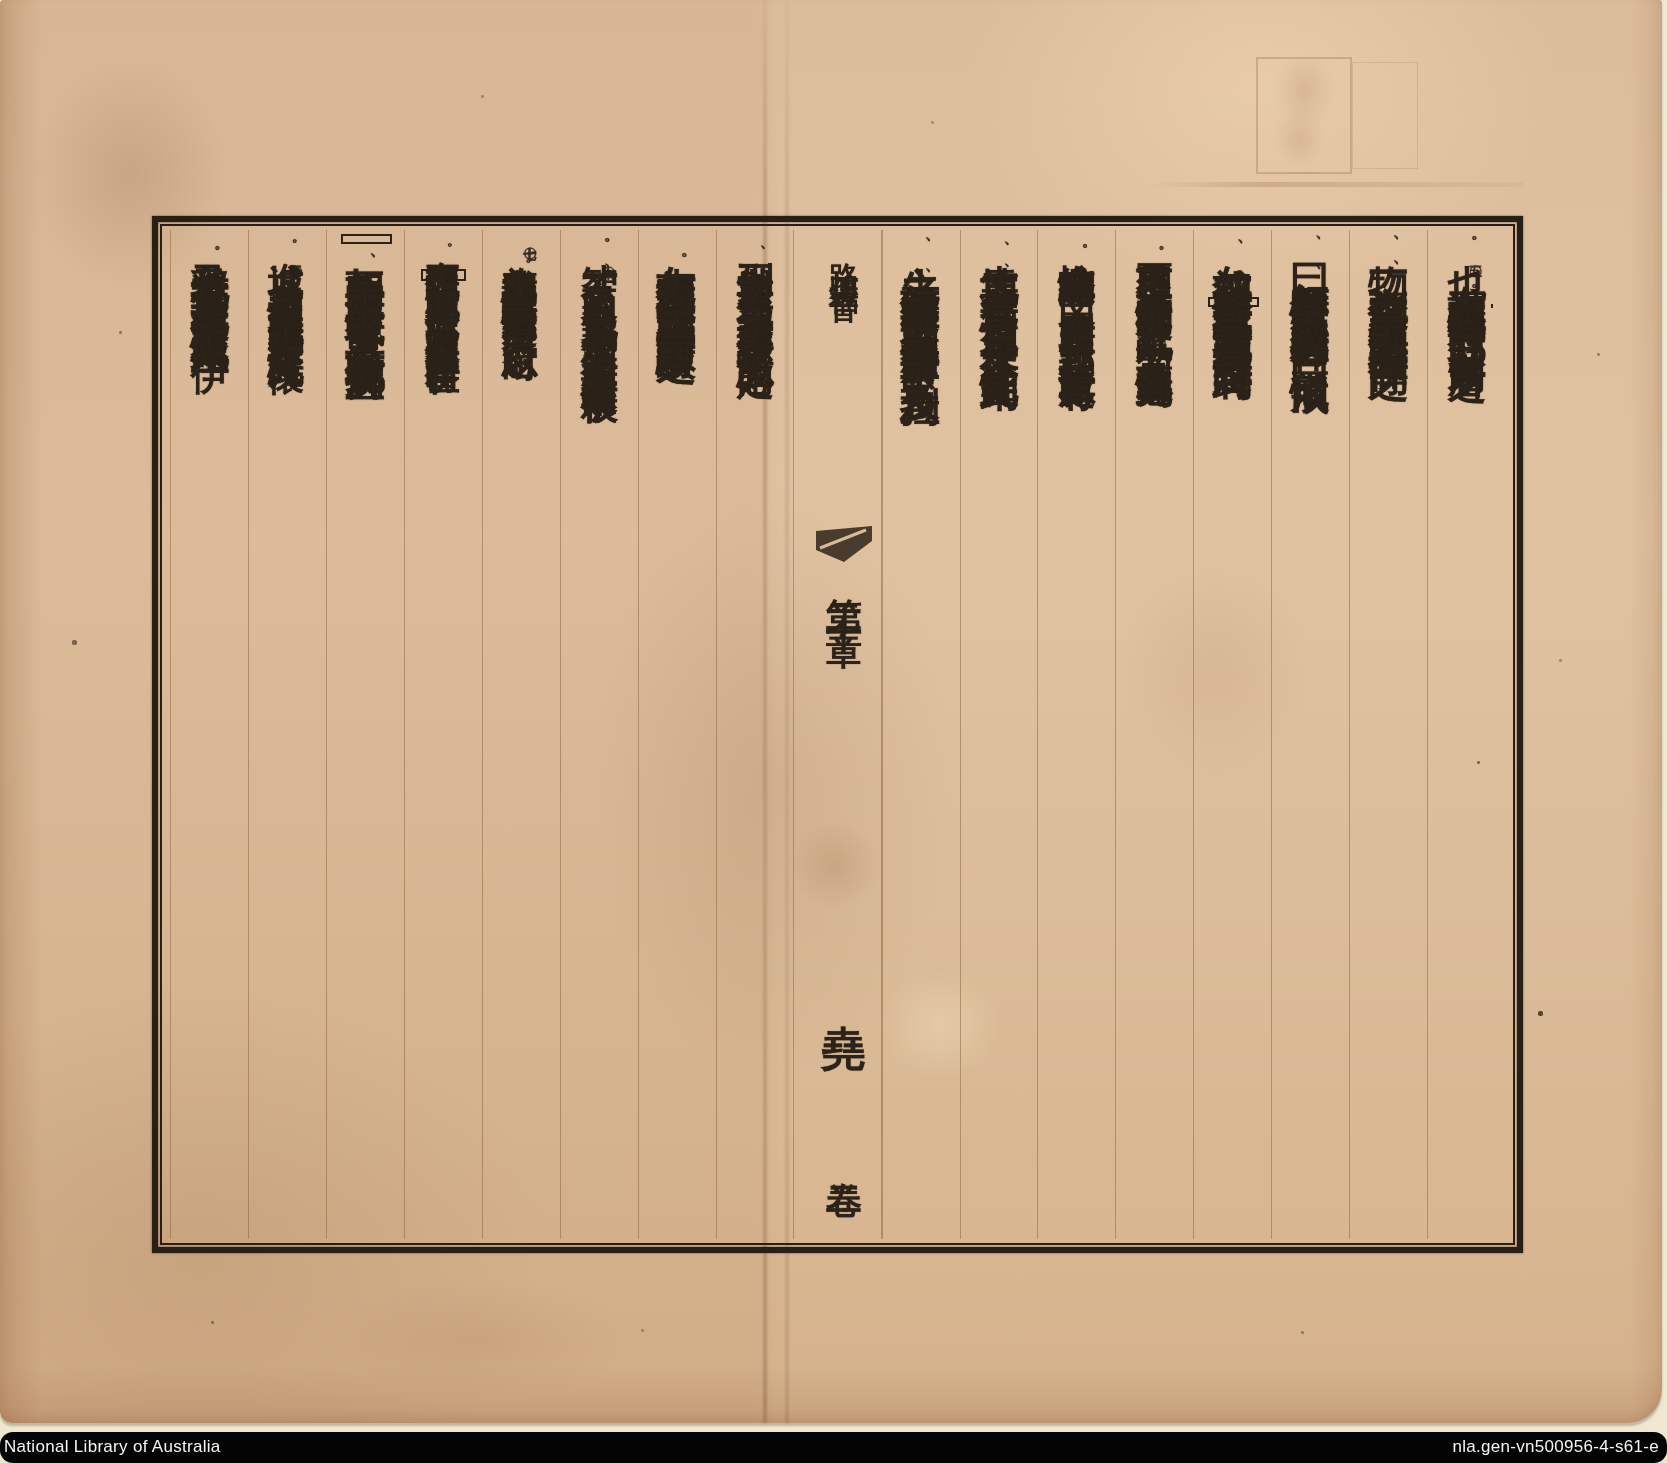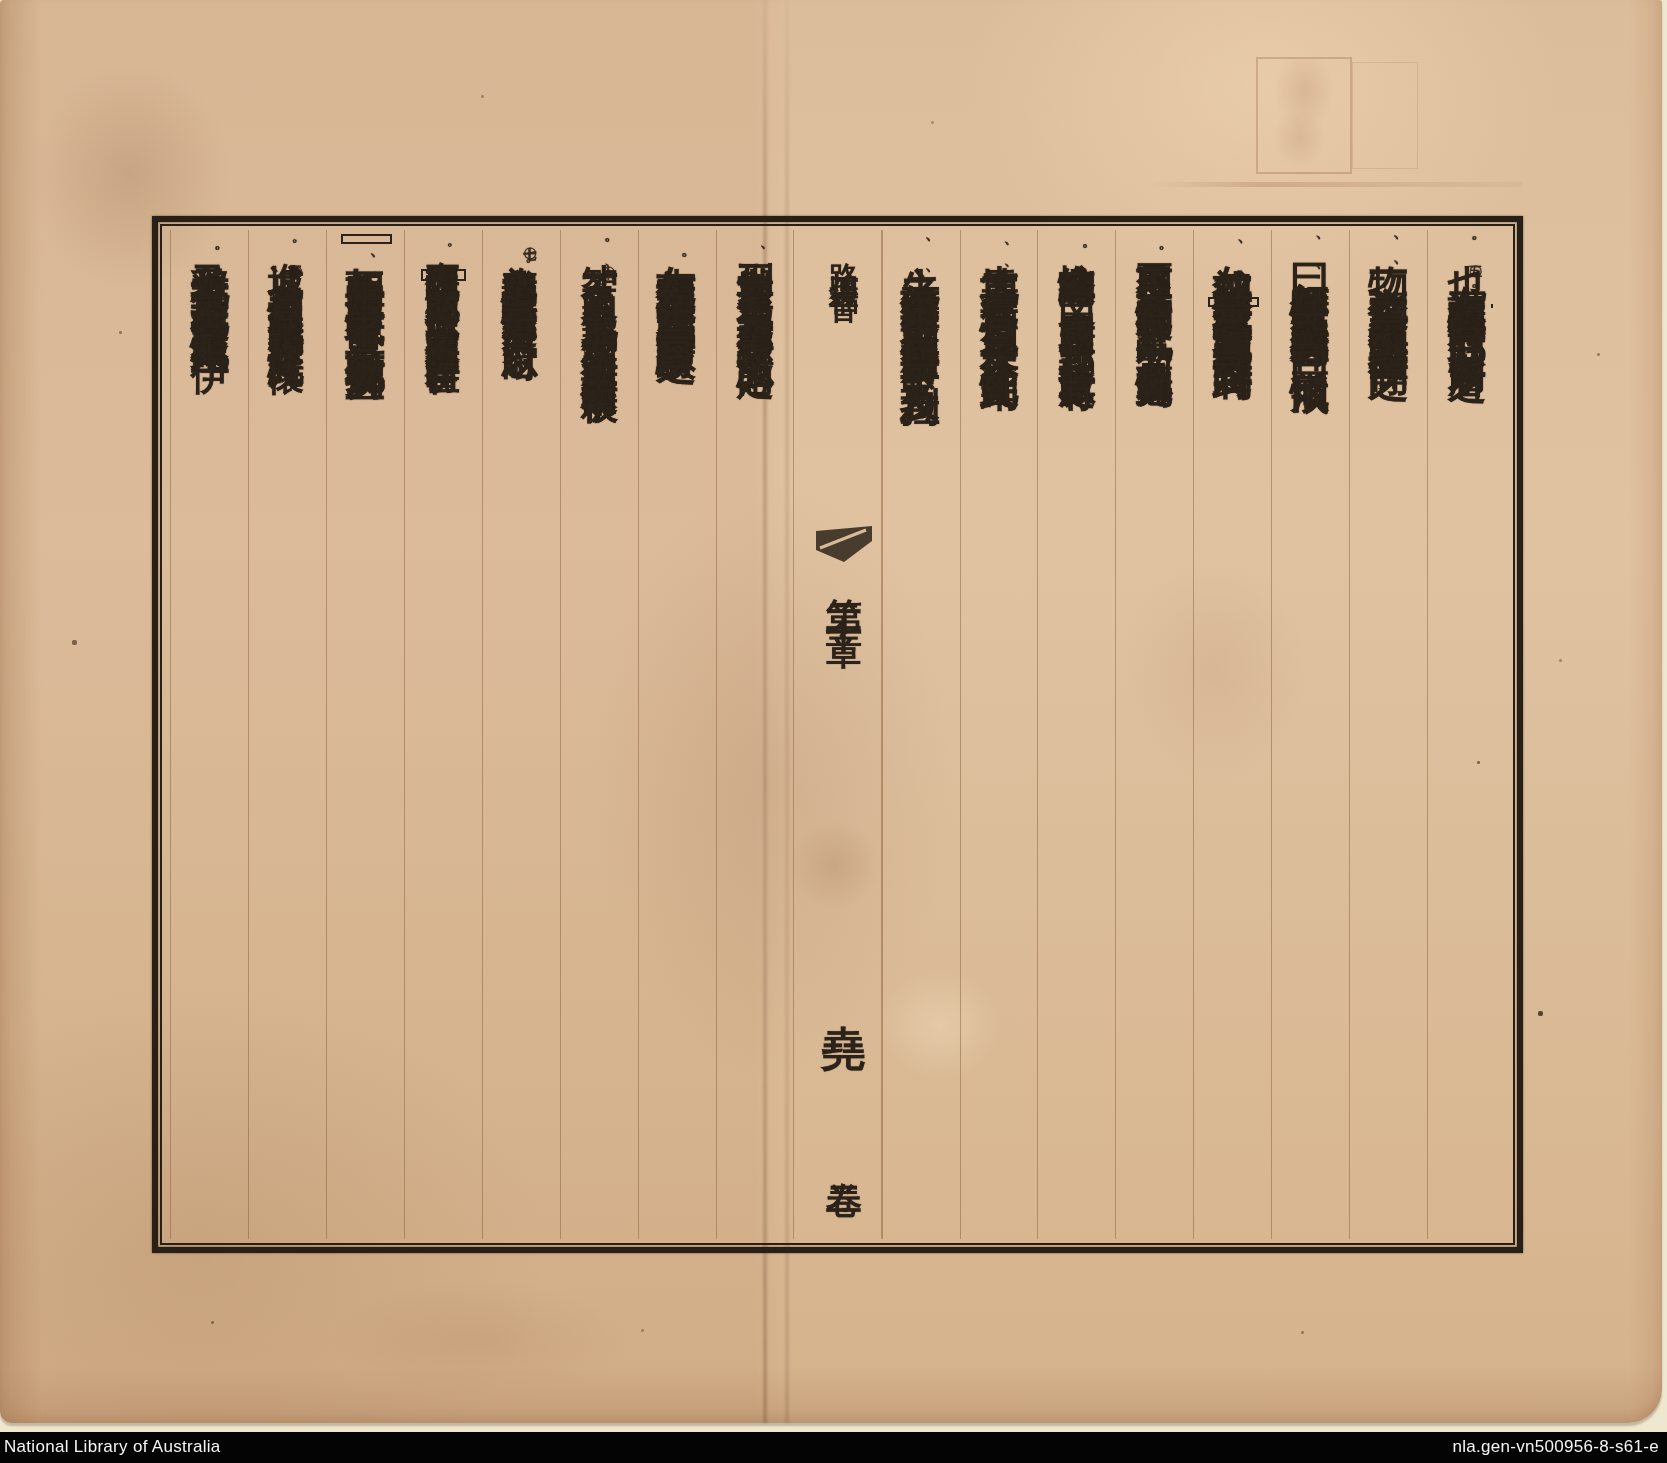--- a/index.html
+++ b/index.html
@@ -77,21 +77,21 @@
     text-shadow:0 0 1px rgba(43,34,25,.7);}
   .spine-title{top:10px;font-size:29px;letter-spacing:7px;}
   .fishtail{position:absolute;left:58%;transform:translateX(-50%);top:296px;opacity:.88;}
   .spine-chapter{top:340px;font-size:36px;letter-spacing:8px;}
   .spine-folio{top:758px;font-size:46px;letter-spacing:0;left:52%;}
   .spine-volume{top:924px;font-size:36px;letter-spacing:6px;}
   
   .footer{position:absolute;left:0;right:0;bottom:0;height:29px;background:var(--footer-bg);
     color:var(--footer-text);font-family:"Liberation Sans", sans-serif;font-size:17px;
     display:flex;justify-content:space-between;align-items:center;padding:0 8px 2px 4px;
-    letter-spacing:.3px;}
+    letter-spacing:.3px;border-radius:13px;}
 </style>
 </head>
 <body>
 
 <div class="paper">
   <div class="crease crease1"></div>
   <div class="crease crease2"></div>
   <div class="stain s1"></div>
   <div class="stain s2"></div>
   <div class="stain s3"></div>
@@ -164,14 +164,14 @@
           <div class="col">
             <div class="vtext" style="font-size: 38.2px;"><span class="ch">孕</span><span class="ch">乳</span><span class="ch">子</span><span class="ch">者</span><span class="ch">有</span><span class="ch">禍</span><span class="pn">。</span><span class="ch">葢</span><span class="ch">于</span><span class="ch">是</span><span class="ch">地</span><span class="ch">有</span><span class="ch">大</span><span class="ch">辛</span><span class="ch">苦</span><span class="pn">、</span><span class="ch">及</span><span class="ch">怒</span><span class="ch">恨</span><span class="ch">在</span><span class="ch">此</span><span class="ch">民</span><span class="ch">上</span><span class="pn">。</span><span class="vn">〇二十四</span><span class="ch">伊</span></div>
           </div>
         </div>
     </div>
   </div>
 </div>
 
 <div class="footer">
   <span>National Library of Australia</span>
-  <span>nla.gen-vn500956-8-s61-e</span>
+  <span>nla.gen-vn500956-4-s61-e</span>
 </div>
 
 </body></html>

